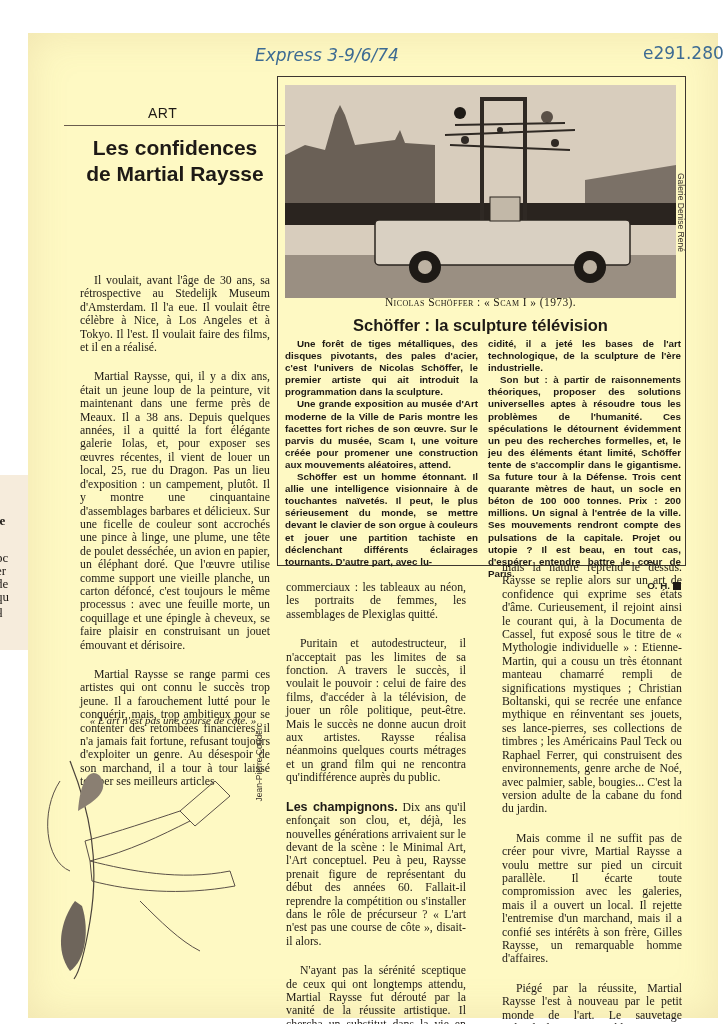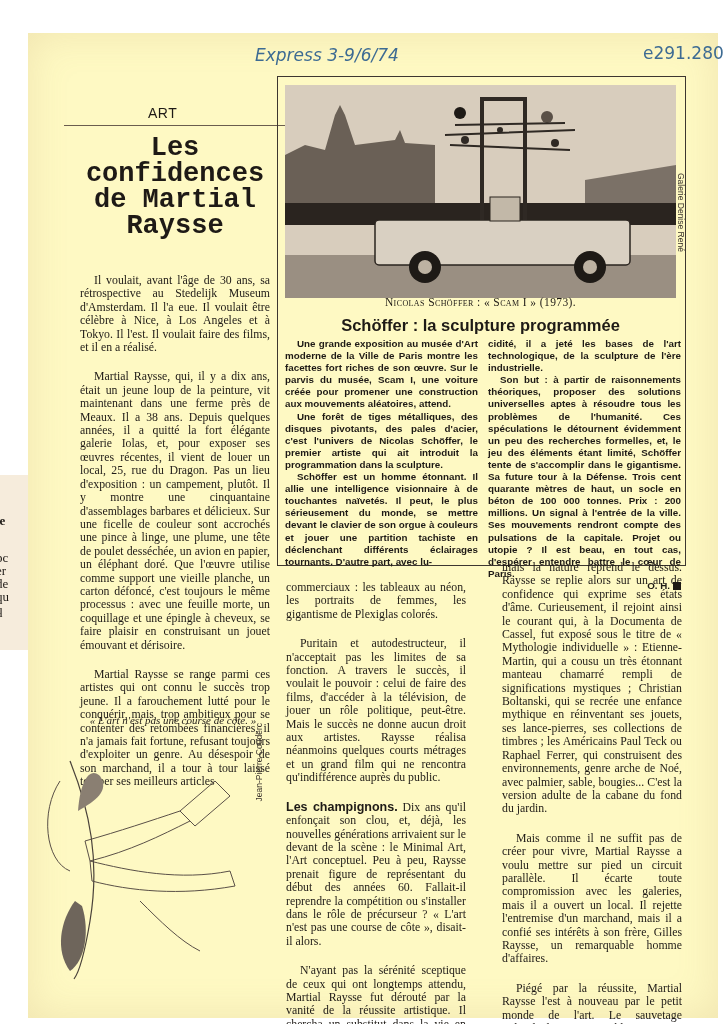--- a/index.html
+++ b/index.html
@@ -3,21 +3,21 @@
 <meta charset="utf-8">
 <style>
   html, body { margin:0; padding:0; }
   body { width:724px; height:1024px; background:#ffffff; position:relative; overflow:hidden; font-family:"Liberation Serif", serif; color:#1e1a16; }
   .scrap-left { position:absolute; left:0; top:475px; width:30px; height:175px; background:#f6ecdc; border-right:1px solid #d8cbb5; overflow:hidden; font-size:13px; line-height:13px; }
   .scrap-left span { display:block; margin-left:-4px; }
   .page { position:absolute; left:28px; top:33px; width:690px; height:985px; background:#fef9c3; box-shadow: inset 0 0 40px rgba(180,140,90,0.18); }
   .hand { position:absolute; font-family:"DejaVu Sans", sans-serif; font-style:italic; color:#3d6b93; font-size:17px; }
   .section { position:absolute; left:120px; top:72px; font-family:"Liberation Sans", sans-serif; font-size:14px; letter-spacing:0.5px; }
   .rule-top { position:absolute; left:36px; top:92px; width:222px; border-top:1px solid #6a5d4e; }
-  .headline { position:absolute; left:36px; top:102px; width:222px; text-align:center; font-family:Liberation Mono, monospace; font-weight:bold; font-size:27px; line-height:26px; }
+  .headline { position:absolute; left:36px; top:102px; width:222px; text-align:center; font-family:Liberation Sans, sans-serif; font-weight:bold; font-size:21px; line-height:26px; }
   .deck { position:absolute; left:36px; top:162px; width:222px; text-align:center; font-family:"Liberation Sans", sans-serif; font-size:17.5px; line-height:19px; }
   .col { position:absolute; font-size:11.8px; line-height:13.4px; text-align:justify; hyphens:auto; }
   .col p { margin:16px; text-indent:14px; }
   .col p.noind { text-indent:0; }
   .col1 { left:36px; top:225px; width:222px; }
   .caption1 { position:absolute; left:30px; top:657px; width:230px; font-size:11px; line-height:13px; text-align:center; }
   .caption1 .sc { font-variant:small-caps; letter-spacing:0.5px; }
   .caption1 .it { font-style:italic;margin-top:24px; }
   .box { position:absolute; left:249px; top:43px; width:407px; height:488px; border:1px solid #3d3630; }
   .photo { position:absolute; left:257px; top:52px; width:391px; height:213px; background:linear-gradient(#cfc4b4 0%, #b9ad9c 45%, #3a332c 60%, #8a7f72 80%, #bdb2a2 100%); overflow:hidden; }
@@ -108,37 +108,37 @@
       <circle cx="262" cy="32" r="6" fill="#5a5047"></circle>
       <path d="M160 50 L290 45 M165 60 L285 65 M170 40 L280 38" stroke="#2f2924" stroke-width="2"></path>
       <circle cx="180" cy="55" r="4" fill="#2f2924"></circle>
       <circle cx="270" cy="58" r="4" fill="#2f2924"></circle>
       <circle cx="215" cy="45" r="3" fill="#2f2924"></circle>
     </svg>
   </div>
   <div class="credit-v" style="left:648px; top:140px;">Galerie Denise René</div>
 
   <div class="caption2">Nicolas Schöffer : « Scam I » (1973).</div>
-  <div class="box-title">Schöffer : la sculpture programmée</div>
+  <div class="box-title">Schöffer : la sculpture télévision</div>
 
   <div class="bcol bcol1">
+    <p>Une forêt de tiges métalliques, des disques pivotants, des pales d'acier, c'est l'univers de Nicolas Schöffer, le premier artiste qui ait introduit la programmation dans la sculpture.</p>
     <p>Une grande exposition au musée d'Art moderne de la Ville de Paris montre les facettes fort riches de son œuvre. Sur le parvis du musée, Scam I, une voiture créée pour promener une construction aux mouvements aléatoires, attend.</p>
-    <p>Une forêt de tiges métalliques, des disques pivotants, des pales d'acier, c'est l'univers de Nicolas Schöffer, le premier artiste qui ait introduit la programmation dans la sculpture.</p>
     <p>Schöffer est un homme étonnant. Il allie une intelligence visionnaire à de touchantes naïvetés. Il peut, le plus sérieusement du monde, se mettre devant le clavier de son orgue à couleurs et jouer une partition tachiste en déclenchant différents éclairages tournants. D'autre part, avec lu-</p>
   </div>
   <div class="bcol bcol2">
     <p class="noind">cidité, il a jeté les bases de l'art technologique, de la sculpture de l'ère industrielle.</p>
     <p>Son but : à partir de raisonnements théoriques, proposer des solutions universelles aptes à résoudre tous les problèmes de l'humanité. Ces spéculations le détournent évidemment un peu des recherches formelles, et, le jeu des éléments étant limité, Schöffer tente de s'accomplir dans le gigantisme. Sa future tour à la Défense. Trois cent quarante mètres de haut, un socle en béton de 100 000 tonnes. Prix : 200 millions. Un signal à l'entrée de la ville. Ses mouvements rendront compte des pulsations de la capitale. Projet ou utopie ? Il est beau, en tout cas, d'espérer entendre battre le cœur de Paris.</p>
     <div style="text-align:right;">
       <span class="sign">O. H.</span><span class="sq"></span>
     </div>
   </div>
 
   <div class="col col2">
-    <p class="noind">commerciaux : les tableaux au néon, les portraits de femmes, les gigantisme de Plexiglas colorés.</p>
+    <p class="noind">commerciaux : les tableaux au néon, les portraits de femmes, les assemblages de Plexiglas quitté.</p>
     <p>Puritain et autodestructeur, il n'acceptait pas les limites de sa fonction. A travers le succès, il voulait le pouvoir : celui de faire des films, d'accéder à la télévision, de jouer un rôle politique, peut-être. Mais le succès ne donne aucun droit aux artistes. Raysse réalisa néanmoins quelques courts métrages et un grand film qui ne rencontra qu'indifférence auprès du public.</p>
     <p class="noind"><span class="subhead">Les champignons.</span> <span>Dix ans qu'il enfonçait son clou, et, déjà, les nouvelles générations arrivaient sur le devant de la scène : le Minimal Art, l'Art conceptuel. Peu à peu, Raysse prenait figure de représentant du début des années 60. Fallait-il reprendre la compétition ou s'installer dans le rôle de précurseur ? « L'art n'est pas une course de côte », disait-il alors.</span></p>
     <p>N'ayant pas la sérénité sceptique de ceux qui ont longtemps attendu, Martial Raysse fut dérouté par la vanité de la réussite artistique. Il chercha un substitut dans la vie en communauté, fit des études sur les champignons hallucinogènes, les Indiens d'Amérique.</p>
     <p class="boldrun">Il cesse de peindre grande temps,</p>
   </div>
 
   <div class="col col3">
     <p class="noind">mais la nature reprend le dessus. Raysse se replie alors sur un art de confidence qui exprime ses états d'âme. Curieusement, il rejoint ainsi le courant qui, à la Documenta de Cassel, fut exposé sous le titre de « Mythologie individuelle » : Etienne-Martin, qui a cousu un très étonnant manteau chamarré rempli de significations mystiques ; Christian Boltanski, qui se recrée une enfance mythique en réinventant ses jouets, ses lance-pierres, ses collections de timbres ; les Américains Paul Teck ou Raphael Ferrer, qui construisent des environnements, genre arche de Noé, avec palmier, sable, bougies... C'est la version adulte de la cabane du fond du jardin.</p>
     <p>Mais comme il ne suffit pas de créer pour vivre, Martial Raysse a voulu mettre sur pied un circuit parallèle. Il écarte toute compromission avec les galeries, mais il a ouvert un local. Il rejette l'entremise d'un marchand, mais il a confié ses intérêts à son frère, Gilles Raysse, un remarquable homme d'affaires.</p>
     <p><span>Piégé par la réussite, Martial Raysse l'est à nouveau par le petit monde de l'art. Le sauvetage individuel y est impossible.</span>

